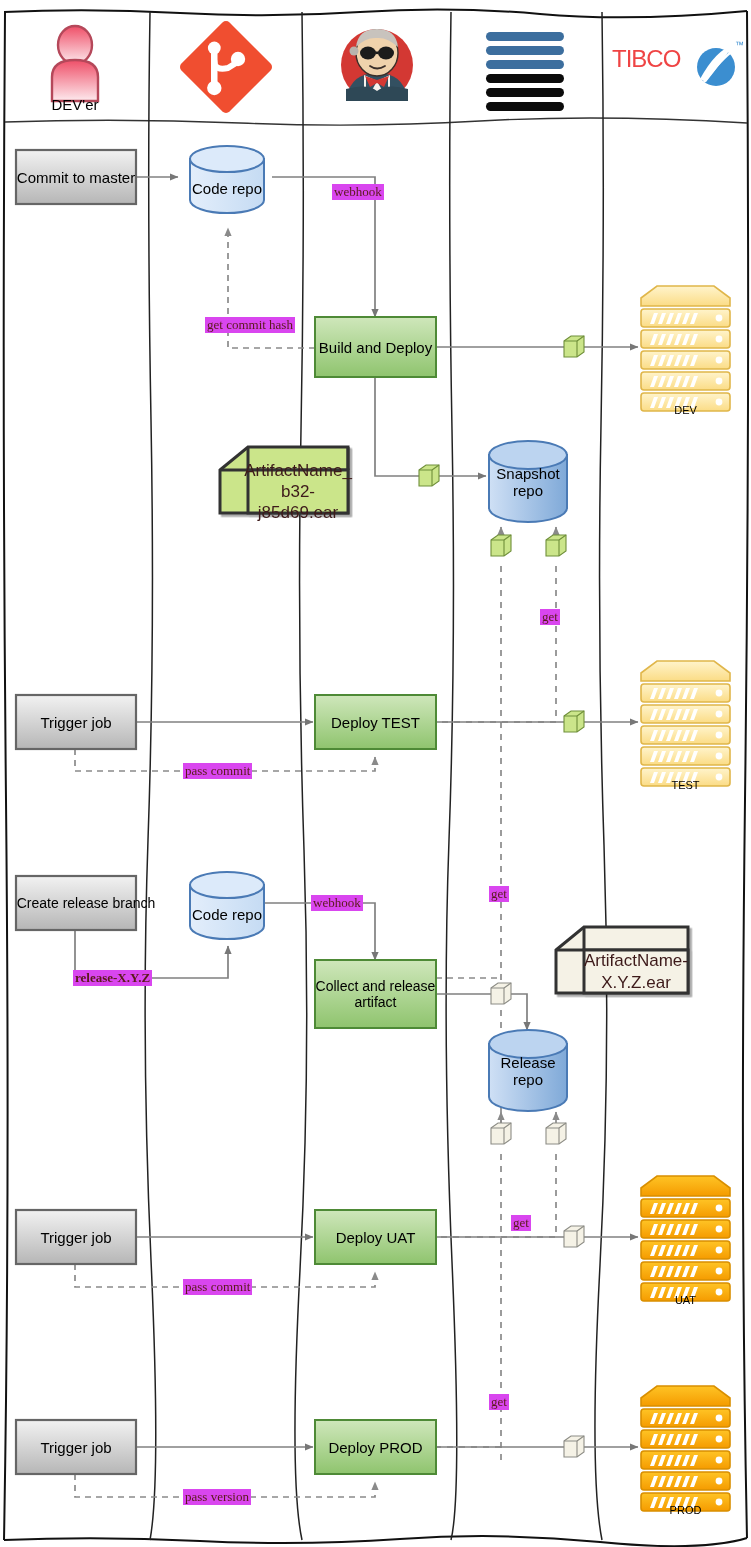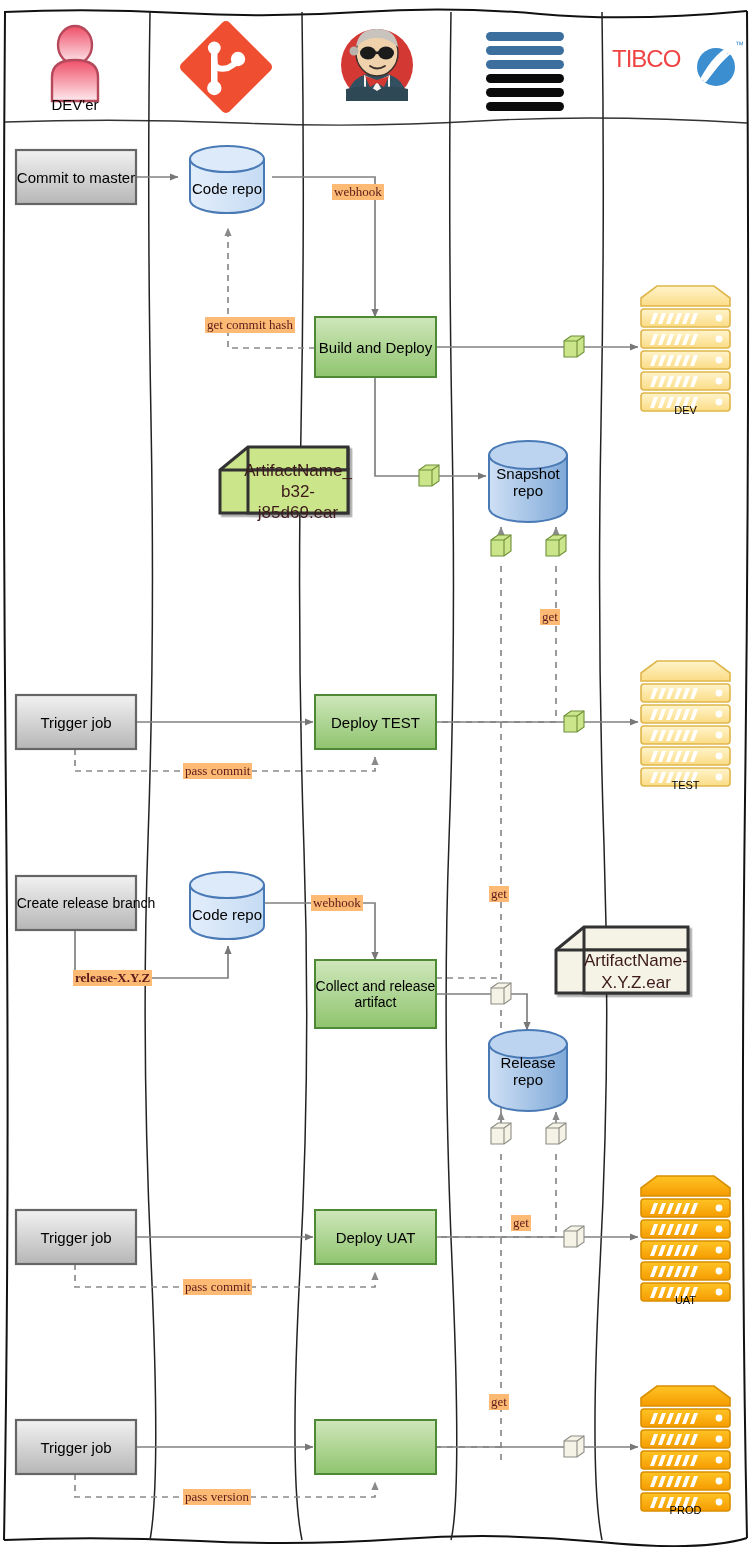--- a/index.html
+++ b/index.html
@@ -1,20 +1,20 @@
 <!DOCTYPE html>
 <html><head>
 <meta charset="utf-8">
 <style>
   html,body{margin:0;padding:0;background:#ffffff;}
   body{font-family:"Liberation Sans",sans-serif;}
   #stage{position:relative;width:751px;height:1547px;overflow:hidden;background:#fff;}
   #svgroot{position:absolute;left:0;top:0;width:751px;height:1547px;}
   .edgelbl{position:absolute;font-family:"Liberation Serif",serif;color:#5a1a1a;
-           font-size:13px;text-align:center;white-space:nowrap;background:#fdba74;padding:0 2px;}
+           font-size:13px;text-align:center;white-space:nowrap;background:#d946ef;padding:0 2px;}
   .nodelbl{position:absolute;display:flex;align-items:center;justify-content:center;
            text-align:center;font-size:15px;color:#000;pointer-events:none;}
   .artlbl{position:absolute;display:flex;align-items:center;justify-content:center;
           text-align:center;font-size:17px;color:#3d1a1a;line-height:1.25;pointer-events:none;}
   .envlbl{position:absolute;text-align:center;font-size:11px;color:#000;}
   .headlbl{position:absolute;text-align:center;font-size:15px;color:#000;}
   .tibco-txt{position:absolute;font-family:"Liberation Sans",sans-serif;
              font-size:24px;color:#ef4444;letter-spacing:-1px;font-weight:400;}
   .tm{position:absolute;font-size:9px;color:#3b8ed0;}
 </style>
@@ -413,20 +413,21 @@
 <div class="nodelbl" style="left:315px;top:960px;width:121px;height:68px;font-size:14px;">Collect and
 release
 artifact</div>
 <div class="nodelbl" style="left:486px;top:1045px;width:84px;height:52px;">Release
 repo</div>
 <div class="artlbl" style="left:584px;top:950px;width:104px;height:43px;">ArtifactName-
 X.Y.Z.ear</div>
 <div class="nodelbl" style="left:16px;top:1210px;width:120px;height:54px;">Trigger job</div>
 <div class="nodelbl" style="left:315px;top:1210px;width:121px;height:54px;text-align:right;">Deploy UAT</div>
 <div class="nodelbl" style="left:16px;top:1420px;width:120px;height:54px;">Trigger job</div>
+<div class="nodelbl" style="left:315px;top:1420px;width:121px;height:54px;">Deploy PROD</div>
 
 <div class="envlbl" style="left:641px;top:404px;width:89px;">DEV</div>
 <div class="envlbl" style="left:641px;top:779px;width:89px;">TEST</div>
 <div class="envlbl" style="left:641px;top:1294px;width:89px;">UAT</div>
 <div class="envlbl" style="left:641px;top:1504px;width:89px;">PROD</div>
 
 <div class="edgelbl" style="left:332px;top:184px;">webhook</div>
 <div class="edgelbl" style="left:176px;top:317px;margin-left:29px;">get commit hash</div>
 <div class="edgelbl" style="left:540px;top:609px;">get</div>
 <div class="edgelbl" style="left:183px;top:763px;">pass commit</div>

